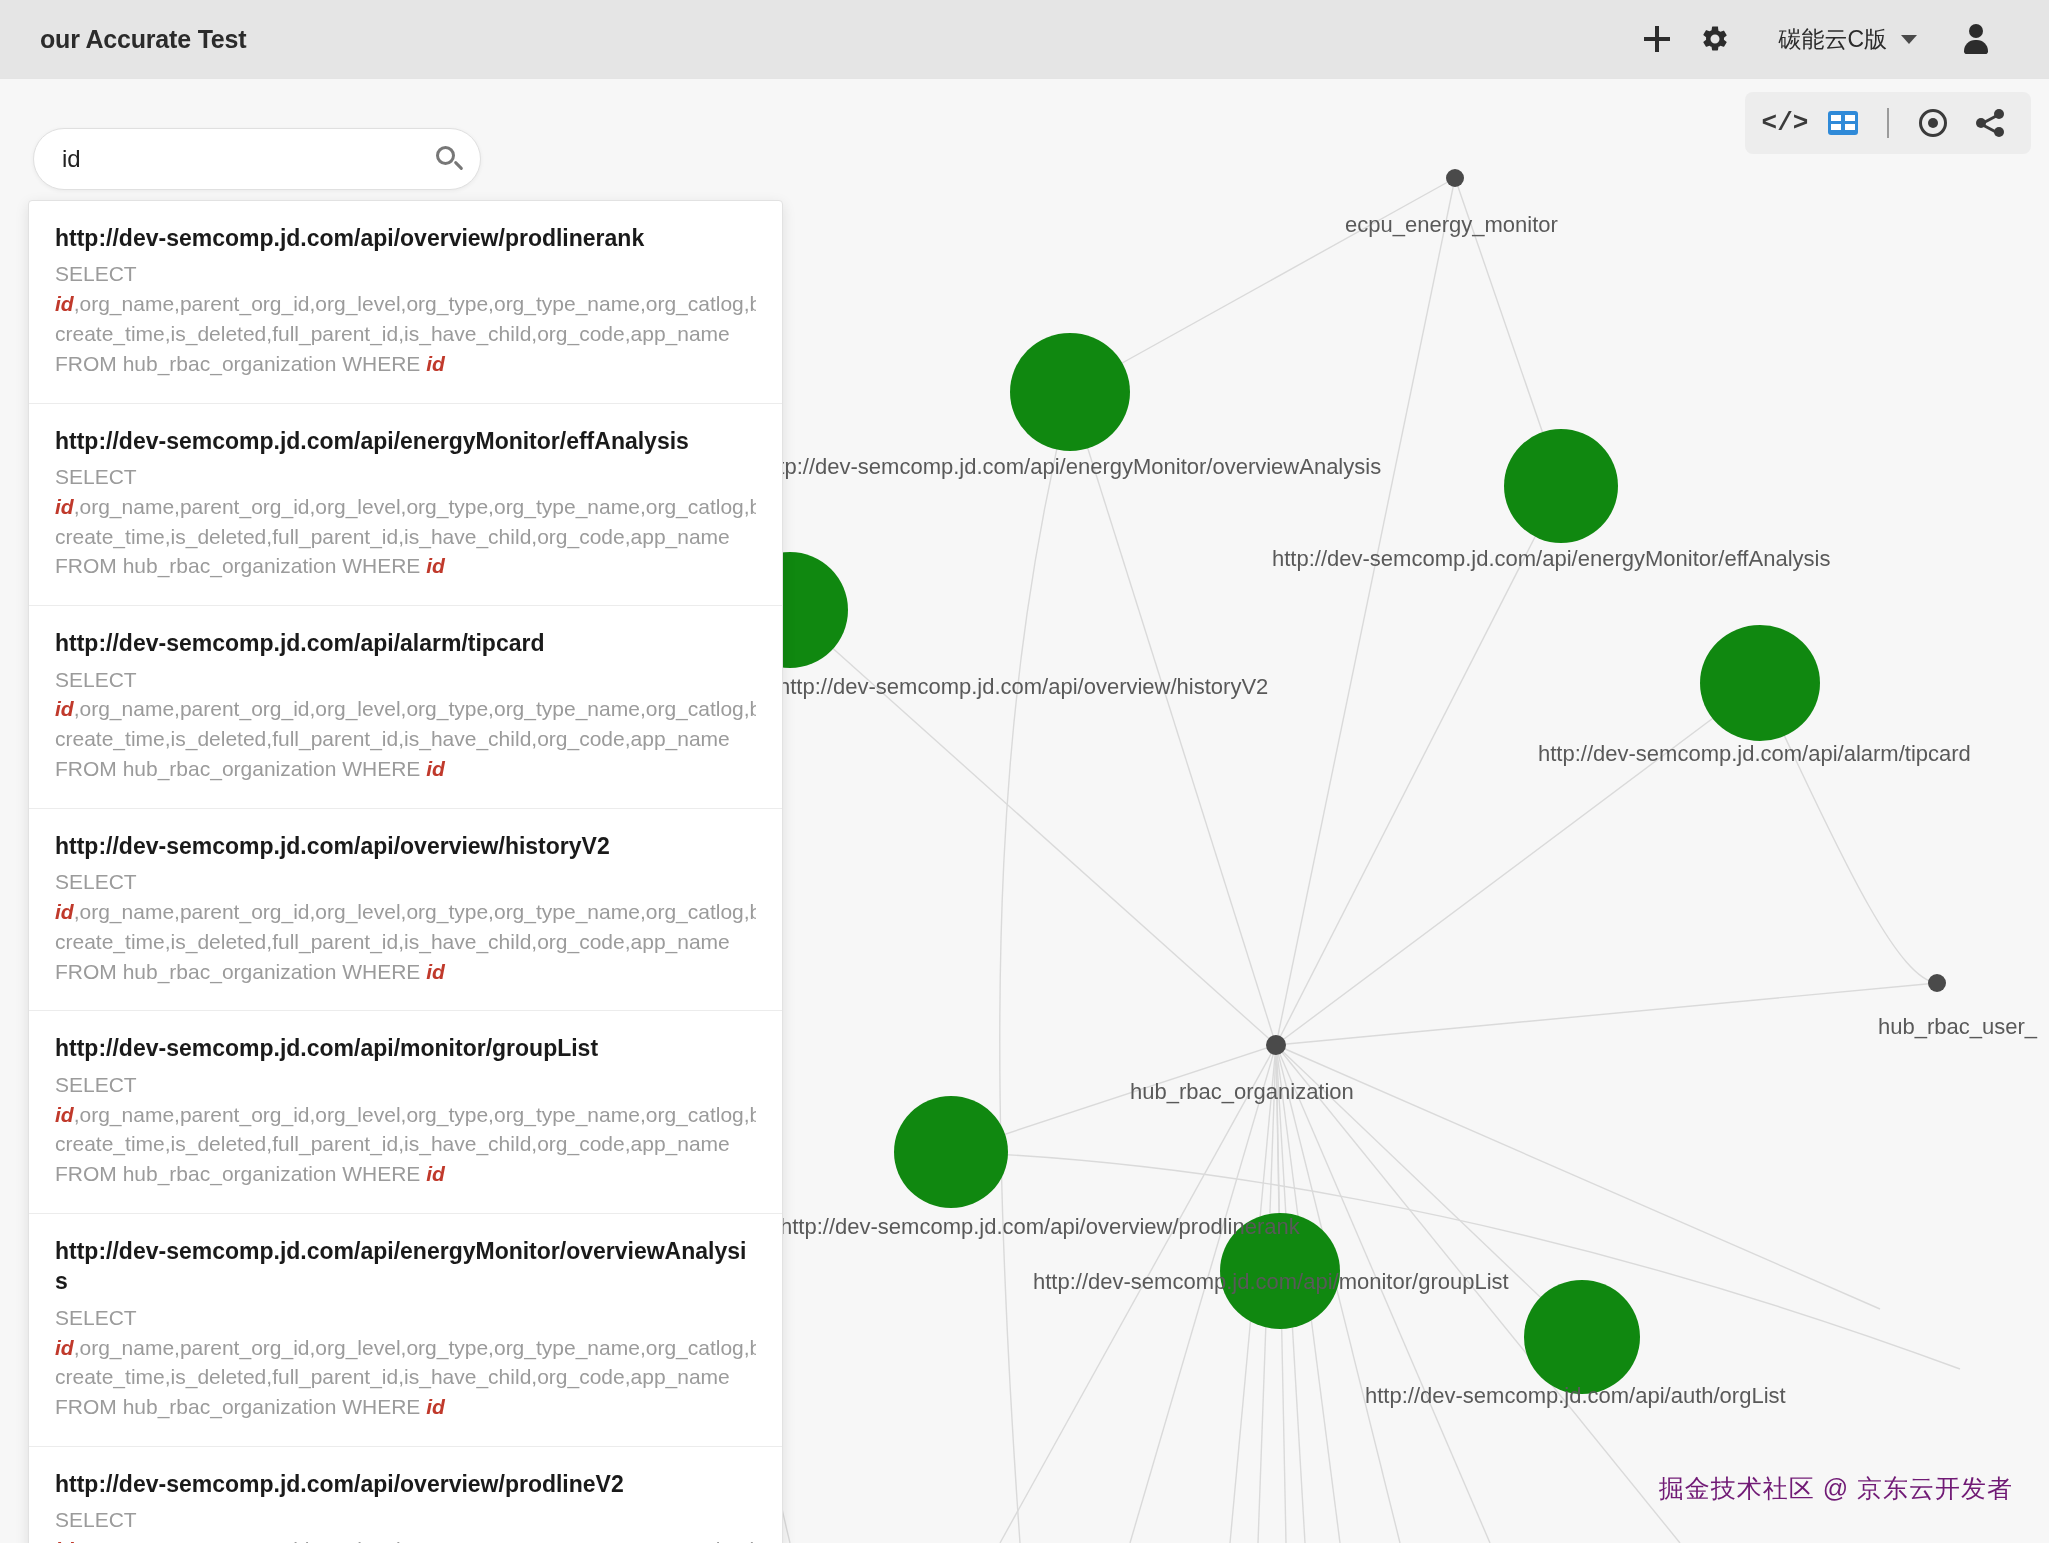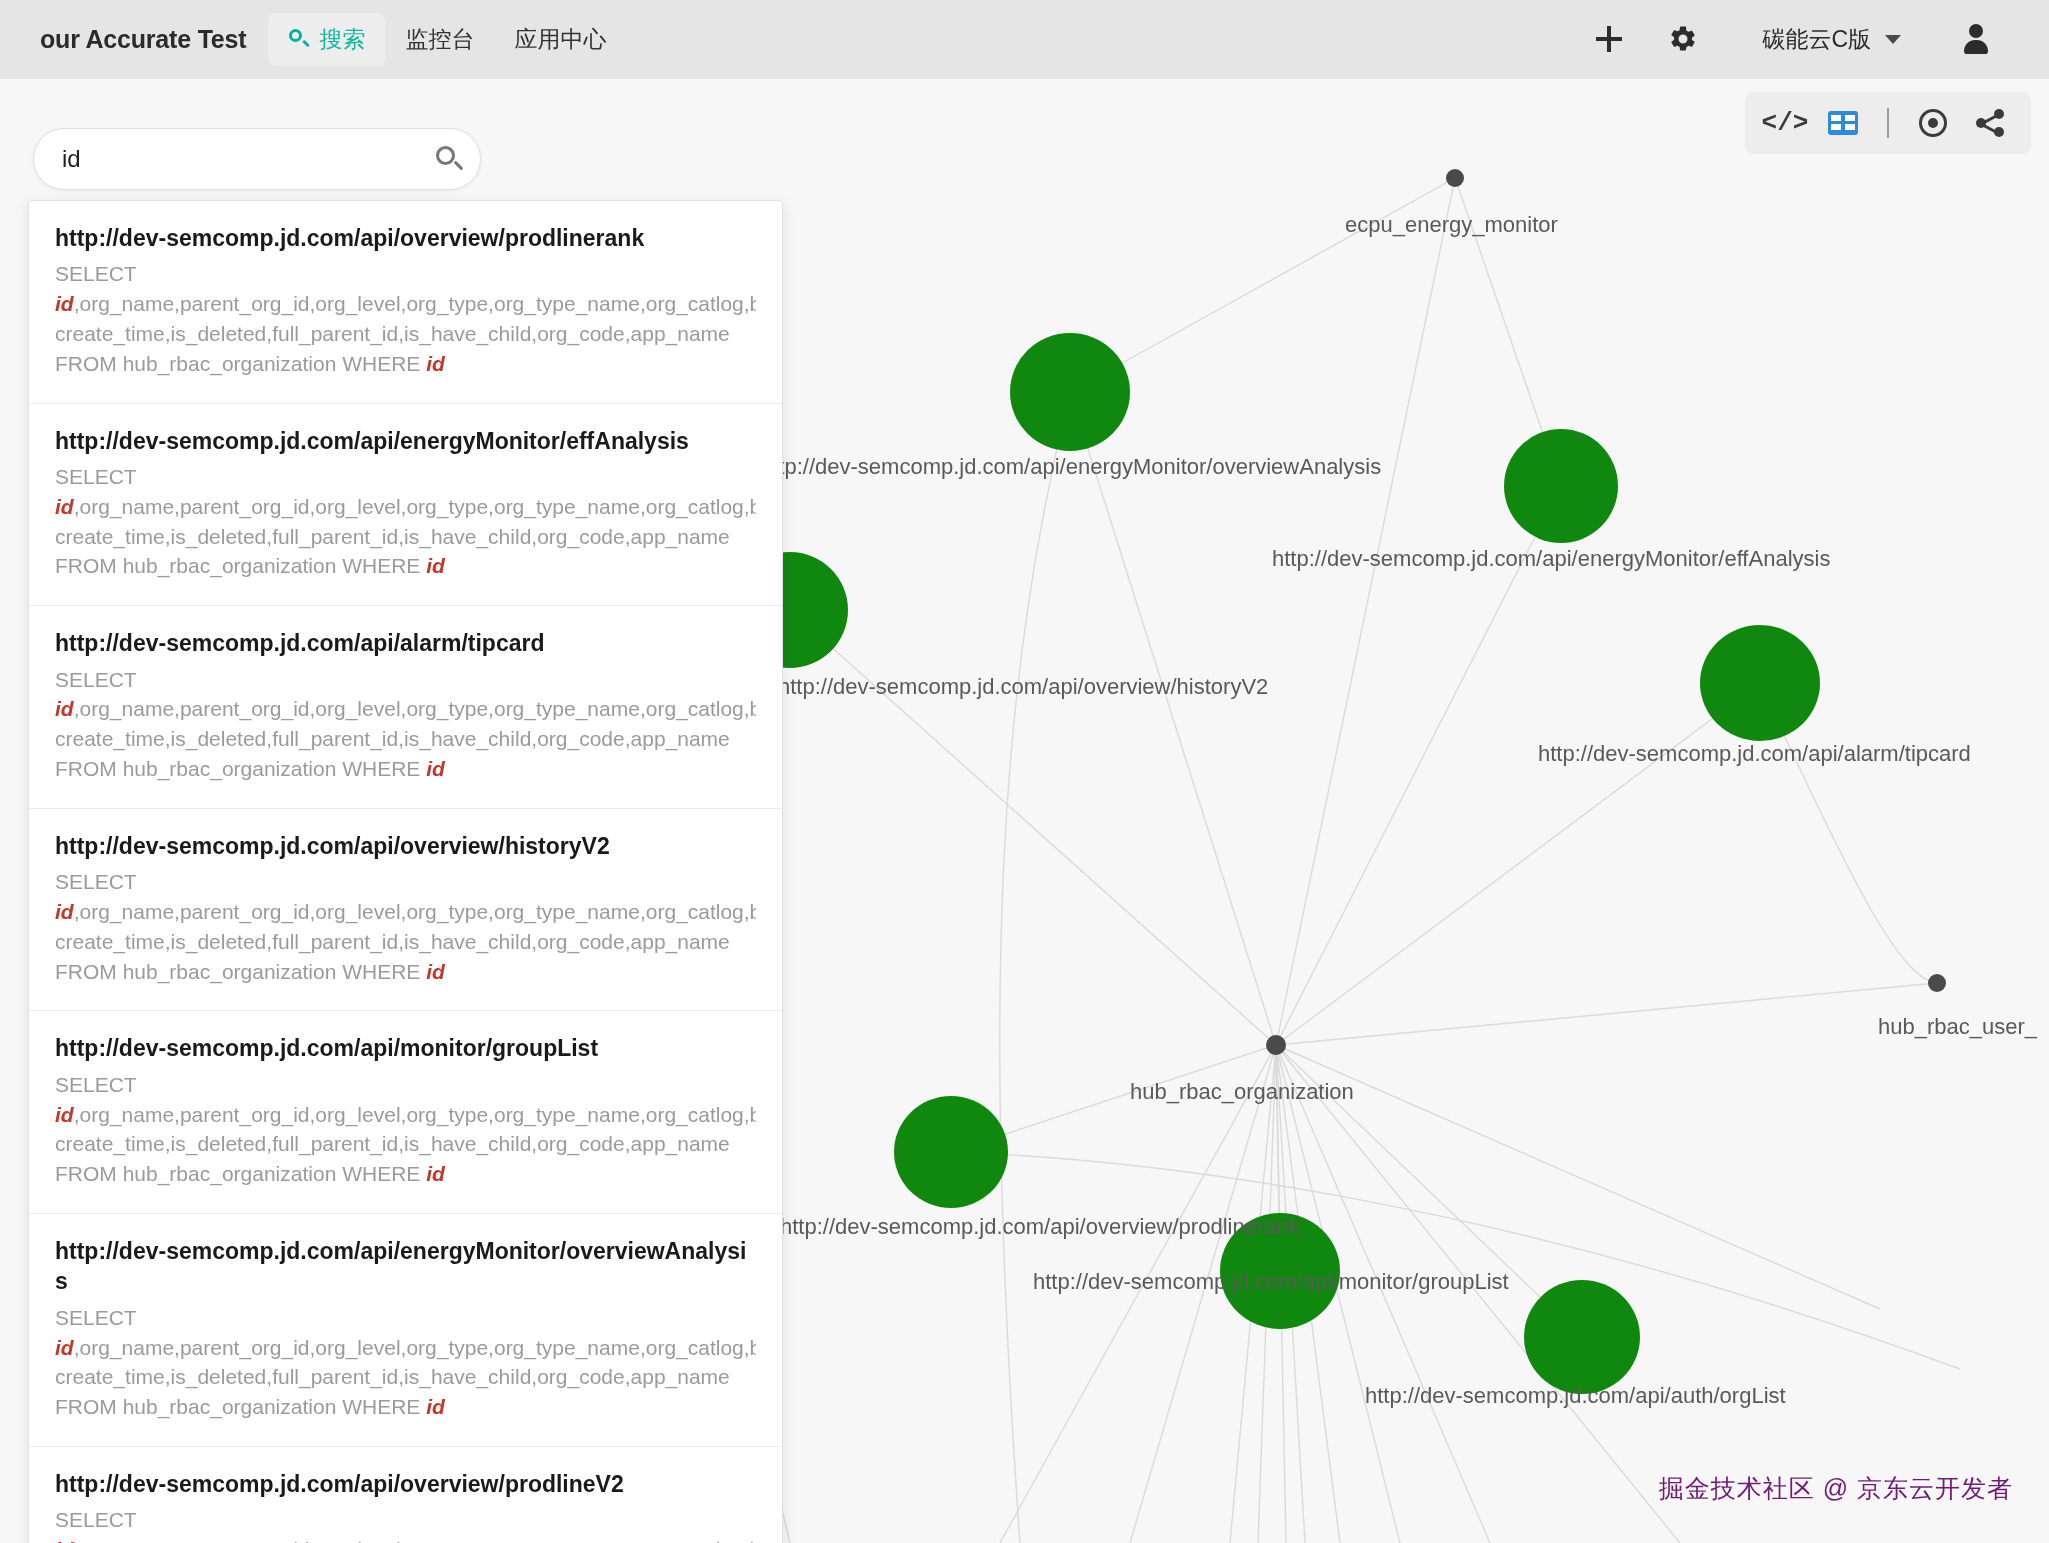--- a/index.html
+++ b/index.html
@@ -82,21 +82,21 @@
     width: 8px; height: 3px;
     background: #00b39b;
     transform: rotate(45deg);
     border-radius: 2px;
   }
 
   .header-right {
     margin-left: auto;
     display: flex;
     align-items: center;
-    gap: 16px;
+    gap: 0px;
     margin-right: 56px;
   }
   .hr-btn {
     width: 58px; height: 58px;
     display: flex; align-items: center; justify-content: center;
     cursor: pointer;
     color: #2c2c2c;
   }
   .plus-icon {
     position: relative; width: 26px; height: 26px;
@@ -293,32 +293,20 @@
     letter-spacing: 1px;
   }
 </style>
 </head>
 <body>
 
 <div id="app">
 
   <div class="header">
     <div class="brand">our Accurate Test</div>
-    <div class="nav">
-      <div class="nav-item active">
-        <span class="search-glyph"></span>
-        <span class="nav-label">搜索</span>
-      </div>
-      <div class="nav-item">
-        <span class="nav-label">监控台</span>
-      </div>
-      <div class="nav-item">
-        <span class="nav-label">应用中心</span>
-      </div>
-    </div>
 
     <div class="header-right">
       <div class="hr-btn">
         <span class="plus-icon"></span>
       </div>
       <div class="hr-btn">
         <svg width="30" height="30" viewBox="0 0 24 24">
           <path fill="#2c2c2c" d="M19.14 12.94a7.07 7.07 0 0 0 .06-.94c0-.32-.03-.63-.07-.94l2.03-1.58a.49.49 0 0 0 .12-.61l-1.92-3.32a.49.49 0 0 0-.59-.22l-2.39.96a7.03 7.03 0 0 0-1.62-.94l-.36-2.54A.49.49 0 0 0 13.9 2h-3.8a.49.49 0 0 0-.48.41l-.36 2.54c-.59.24-1.13.56-1.62.94l-2.39-.96a.49.49 0 0 0-.59.22L2.74 8.47a.49.49 0 0 0 .12.61l2.03 1.58c-.04.31-.07.63-.07.94s.03.63.07.94l-2.03 1.58a.49.49 0 0 0-.12.61l1.92 3.32c.12.21.37.3.59.22l2.39-.96c.49.38 1.03.7 1.62.94l.36 2.54c.04.24.24.41.48.41h3.8c.24 0 .44-.17.48-.41l.36-2.54c.59-.24 1.13-.56 1.62-.94l2.39.96c.22.08.47-.01.59-.22l1.92-3.32a.49.49 0 0 0-.12-.61l-2.03-1.58ZM12 15.6A3.6 3.6 0 1 1 12 8.4a3.6 3.6 0 0 1 0 7.2Z"></path>
         </svg>
       </div>

